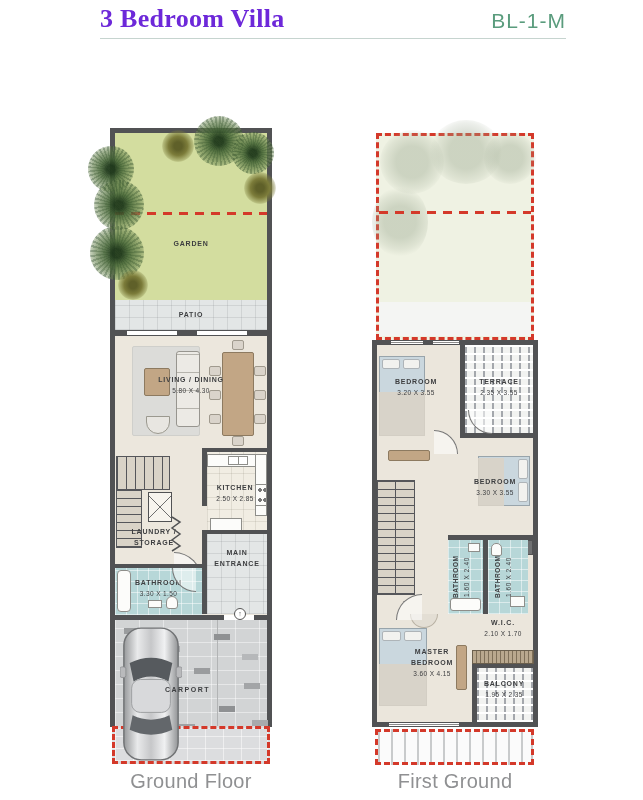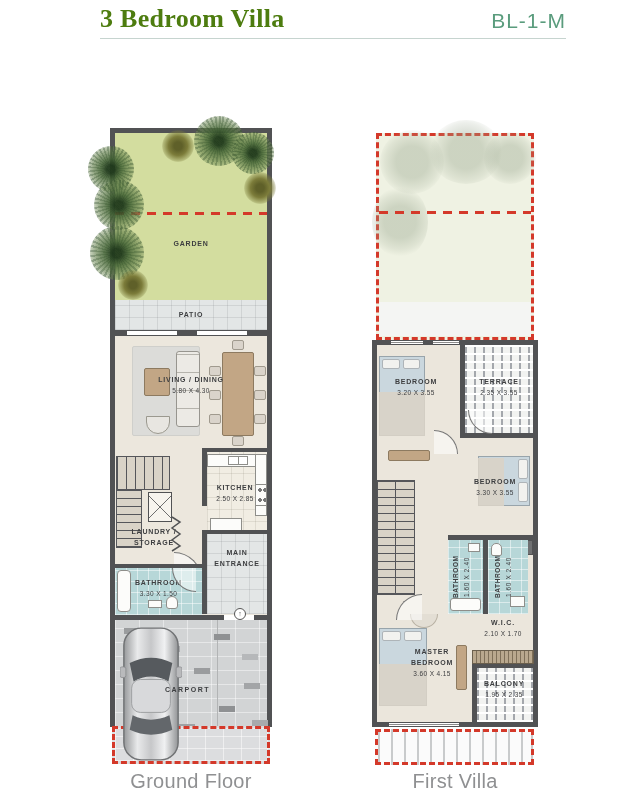--- a/index.html
+++ b/index.html
@@ -2,21 +2,21 @@
 <html><head>
 <meta charset="utf-8">
 <style>
   html,body{margin:0;padding:0;background:#fff;}
   #canvas{position:relative;width:643px;height:800px;background:#fff;overflow:hidden;
           font-family:"Liberation Sans",sans-serif;}
   .abs{position:absolute;}
 
   
   .title{position:absolute;left:100px;top:4px;font-family:"Liberation Serif",serif;
-         font-size:26px;font-weight:700;color:#4d7c0f;letter-spacing:.3px;}
+         font-size:26px;font-weight:700;color:#6d28d9;letter-spacing:.3px;}
   .code{position:absolute;right:77px;top:9px;font-size:21px;color:#5a9c7d;letter-spacing:1px;}
   .divider{position:absolute;left:100px;top:38px;width:466px;height:1px;background:#c6d4cf;}
 
   
   .plan{position:absolute;}
   .w{position:absolute;background:#515254;}
   .rl{position:absolute;text-align:center;color:#3d3e40;font-weight:700;
       font-size:7px;letter-spacing:.8px;line-height:11px;white-space:nowrap;}
   .rl .dim{display:block;font-weight:400;font-size:6.5px;letter-spacing:.4px;}
   .rl-v{position:absolute;writing-mode:vertical-rl;transform:rotate(180deg);
@@ -285,15 +285,15 @@
     <div class="w" style="left:100px;top:536px;width:5px;height:63px;"></div>
     <div class="abs terrpat" style="left:105px;top:540px;width:56px;height:54px;"></div>
     <div class="rl" style="left:101px;top:550px;width:62px;">
       <span>BALCONY</span>
       <span class="dim">1.95 X 2.35</span>
     </div>
 
     <div class="dashbox stripesV" style="left:3px;top:601px;width:159px;height:36px;"></div>
   </div>
 
-  <div class="floorlabel" style="left:372px;width:166px;">First Villa</div>
+  <div class="floorlabel" style="left:372px;width:166px;">First Ground</div>
 
 </div>
 
 </body></html>

